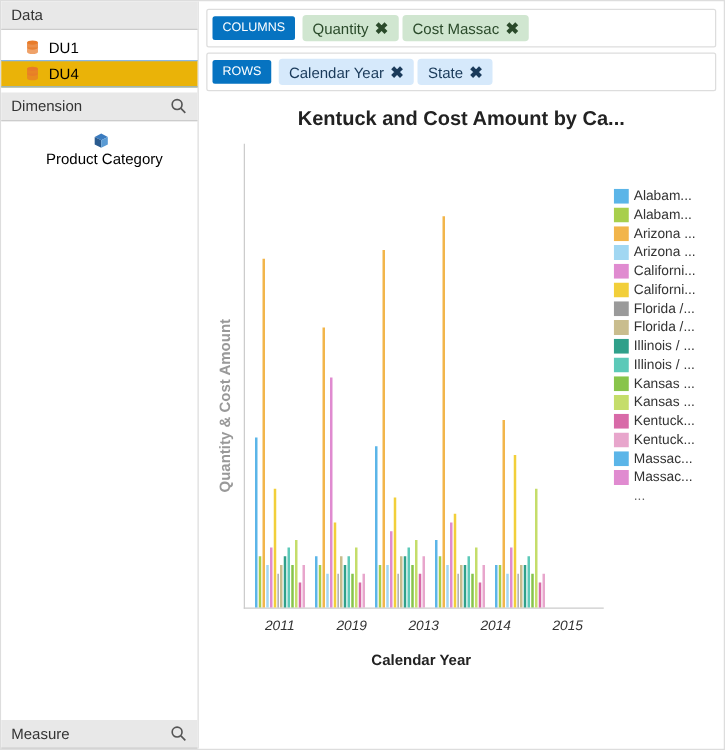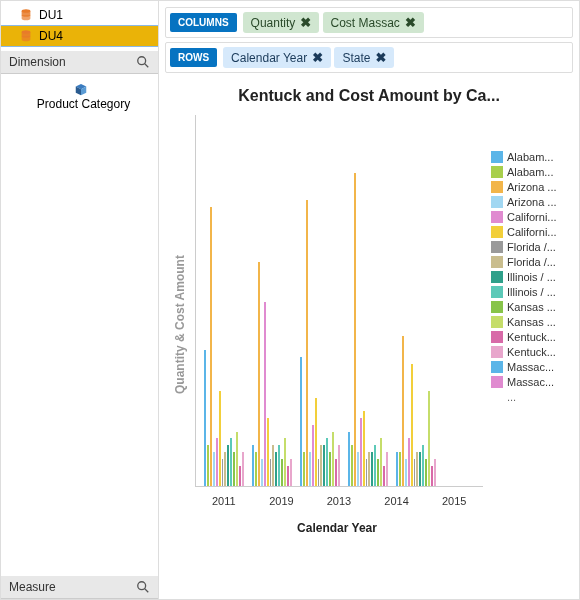--- a/index.html
+++ b/index.html
@@ -11,46 +11,49 @@
 .data-item { display: flex; align-items: center; padding: 3px 10px 3px 18px; cursor: pointer; }
 .data-item.selected { background: #eab308; border: 1px solid #8ab8e6; border-left: none; border-right: none; }
 .db-icon { width: 14px; height: 14px; margin-right: 6px; display: inline-block; }
 .dim-list { padding: 6px 0; flex: 1; }
 .dim-item { display: flex; align-items: center; padding: 3px 10px 3px 18px; flex-direction: column; }
 .cube-icon { width: 14px; height: 14px; margin-right: 6px; display: inline-block; }
 .search-icon { width: 14px; height: 14px; cursor: pointer; }
 .measure-panel { margin-top: auto; }
 .main { flex: 1; display: flex; flex-direction: column; padding: 6px; }
 .shelf-row { display: flex; align-items: center; border: 1px solid #ddd; border-radius: 2px; padding: 4px; margin-bottom: 4px; gap: 6px; background: #fff; }
-.shelf-label { background: #0673c1; color: #fff; font-size: 10px; font-weight: bold; padding: 4px 8px; border-radius: 2px; }
+.shelf-label { background: #0673c1; color: #fff; font-size: 10px; font-weight: normal; padding: 4px 8px; border-radius: 2px; }
 .pill { display: inline-flex; align-items: center; padding: 3px 8px; border-radius: 3px; font-size: 12px; gap: 5px; }
 .pill.measure { background: #d0e6d0; color: #2a4a2a; }
 .pill.dim { background: #d6e9fb; color: #1a3a5a; }
 .remove-x { font-weight: bold; cursor: pointer; font-size: 13px; }
 .chart-area { flex: 1; padding: 10px 4px 4px 4px; position: relative; }
 .chart-title { text-align: center; font-size: 16px; font-weight: bold; color: #222; margin-bottom: 10px; }
 .chart-body { display: flex; height: 420px; }
 .ylabel { writing-mode: vertical-rl; transform: rotate(180deg); text-align: center; font-size: 12px; font-weight: bold; color: #999; padding: 0 4px; }
 .plot-wrap { flex: 1; display: flex; flex-direction: column; }
 .plot { flex: 1; position: relative; border-left: 1px solid #ccc; border-bottom: 1px solid #ccc; margin-left: 4px; margin-bottom: 4px; }
 .bars-group { position: absolute; bottom: 0; display: flex; align-items: flex-end; gap: 1px; }
 .bar { width: 2px; }
-.xticks { display: flex; margin-left: 4px; margin-top: 4px; }
+.xticks { display: flex; margin-left: 4px; margin-top: 4px; font-style: italic; }
 .xtick { flex: 1; text-align: center; font-size: 11px; color: #333; }
 .xlabel { text-align: center; font-size: 12px; font-weight: bold; color: #222; margin-top: 14px; }
 .legend { width: 86px; padding-left: 8px; padding-top: 36px; }
 .legend-item { display: flex; align-items: center; gap: 4px; margin-bottom: 3px; font-size: 11px; color: #333; white-space: nowrap; overflow: hidden; }
 .swatch { width: 12px; height: 12px; flex-shrink: 0; }
 .ellipsis { padding-left: 16px; color: #666; font-size: 11px; }
 </style>
 </head>
 <body>
 
 <div class="container">
   <div class="sidebar">
+    <div class="panel-header">
+      <span>Data</span>
+    </div>
     <div class="data-list" id="data-list">
         <div class="data-item">
           <span class="db-icon"><svg viewBox="0 0 16 16" width="14" height="14">
               <ellipse cx="8" cy="3.5" rx="5" ry="2" fill="#e87b2a"></ellipse>
               <path d="M3 3.5 V8 a5 2 0 0 0 10 0 V3.5" fill="#e87b2a" opacity="0.85"></path>
               <path d="M3 8 V12 a5 2 0 0 0 10 0 V8" fill="#e87b2a" opacity="0.7"></path>
             </svg></span>
           <span>DU1</span>
         </div>
         <div class="data-item selected">

